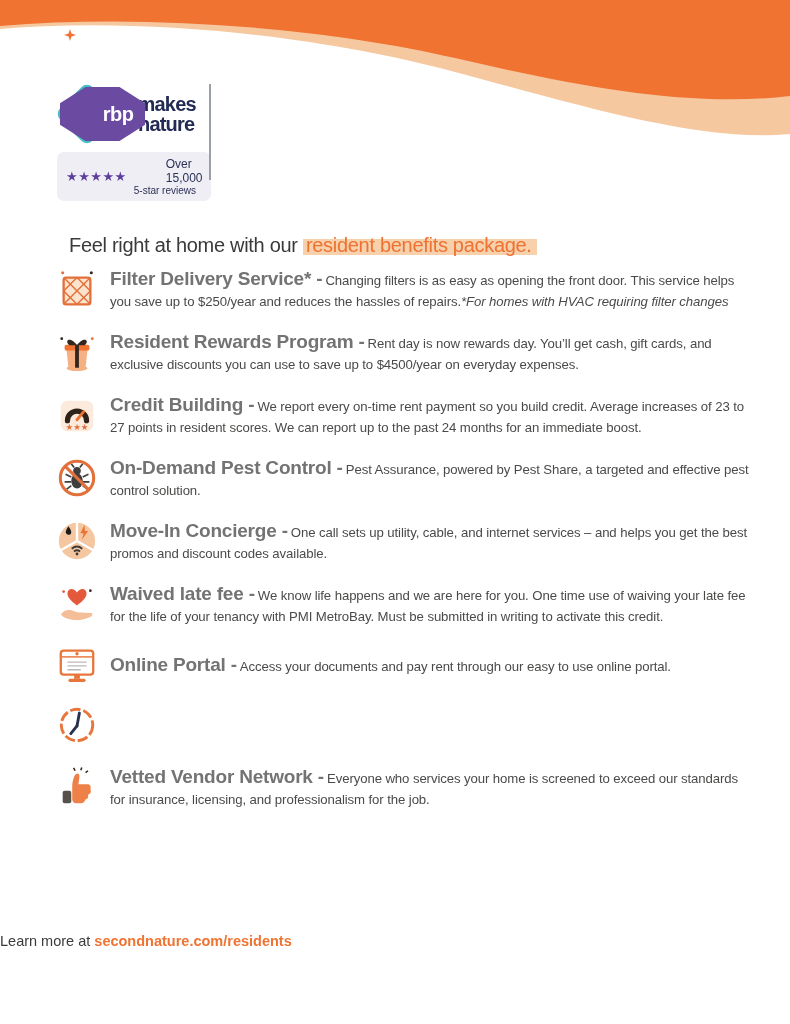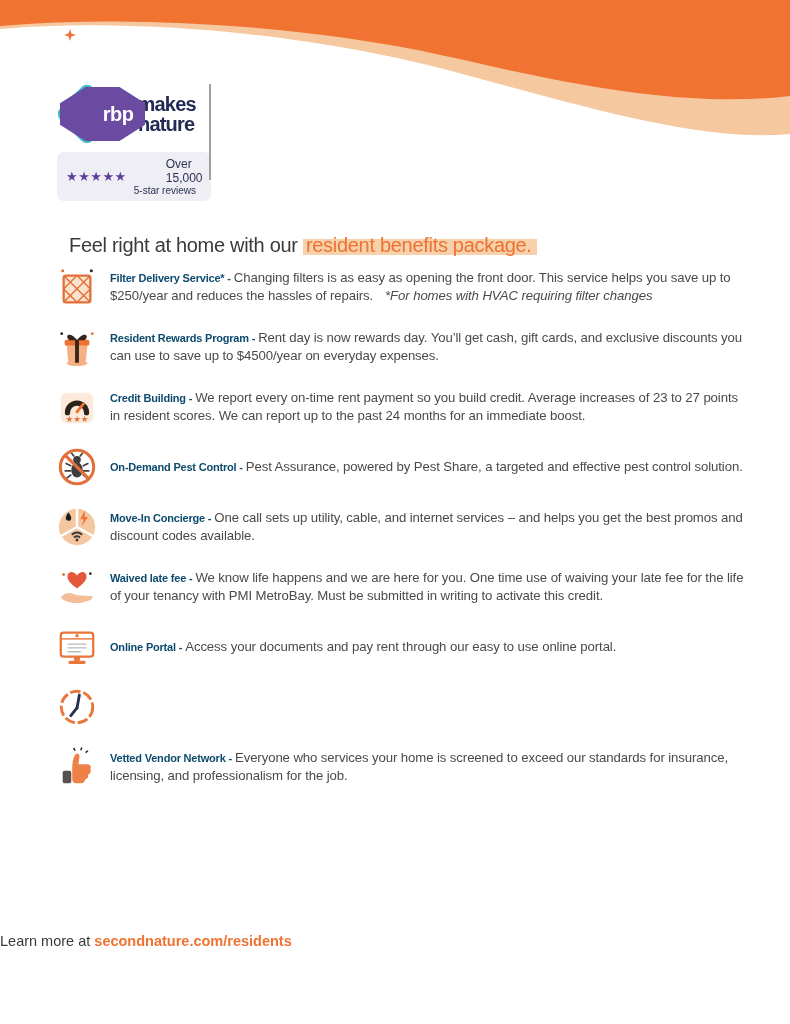--- a/index.html
+++ b/index.html
@@ -44,22 +44,22 @@
   .heading{position:absolute;top:222px;left:57px;margin:12px;font-size:20px;font-weight:normal;
            letter-spacing:-0.3px;color:#3a3a39;white-space:nowrap;}
   .hl{color:#ee7231;padding:0 5px 0 3px;
       background:linear-gradient(to bottom,transparent 24%,#f7d0ac 24%,#f7d0ac 94%,transparent 94%);}
 
   
   .benefits{position:absolute;top:266px;left:55px;width:696px;}
   .benefit{display:flex;align-items:center;gap:11px;margin-bottom:18px;}
   .bicon{flex:0 0 44px;width:44px;display:flex;justify-content:center;}
   .btext{margin:0;font-size:13.2px;line-height:1.4;color:#4b4a49;letter-spacing:-0.1px;}
-  .btext strong{font-size:11px;color:#0c4a6e;margin-right:3px;letter-spacing:-0.2px;}
-  .bnote{margin-left:12px;}
+  .btext strong{font-size:19px;color:#737373;margin-right:3px;letter-spacing:-0.2px;}
+  .bnote{margin-left:0;}
 
   
   .footer-cta{position:absolute;top:933px;left:0;width:790px;margin:0;
               font-size:14.5px;color:#3b3b3b;}
   .footer-link{color:#f07332;font-weight:bold;text-decoration:none;}
   .doc-code{position:absolute;top:1022px;right:20px;font-size:13px;color:#4a4a4a;letter-spacing:0.2px;}
 </style>
 </head>
 <body>
 

